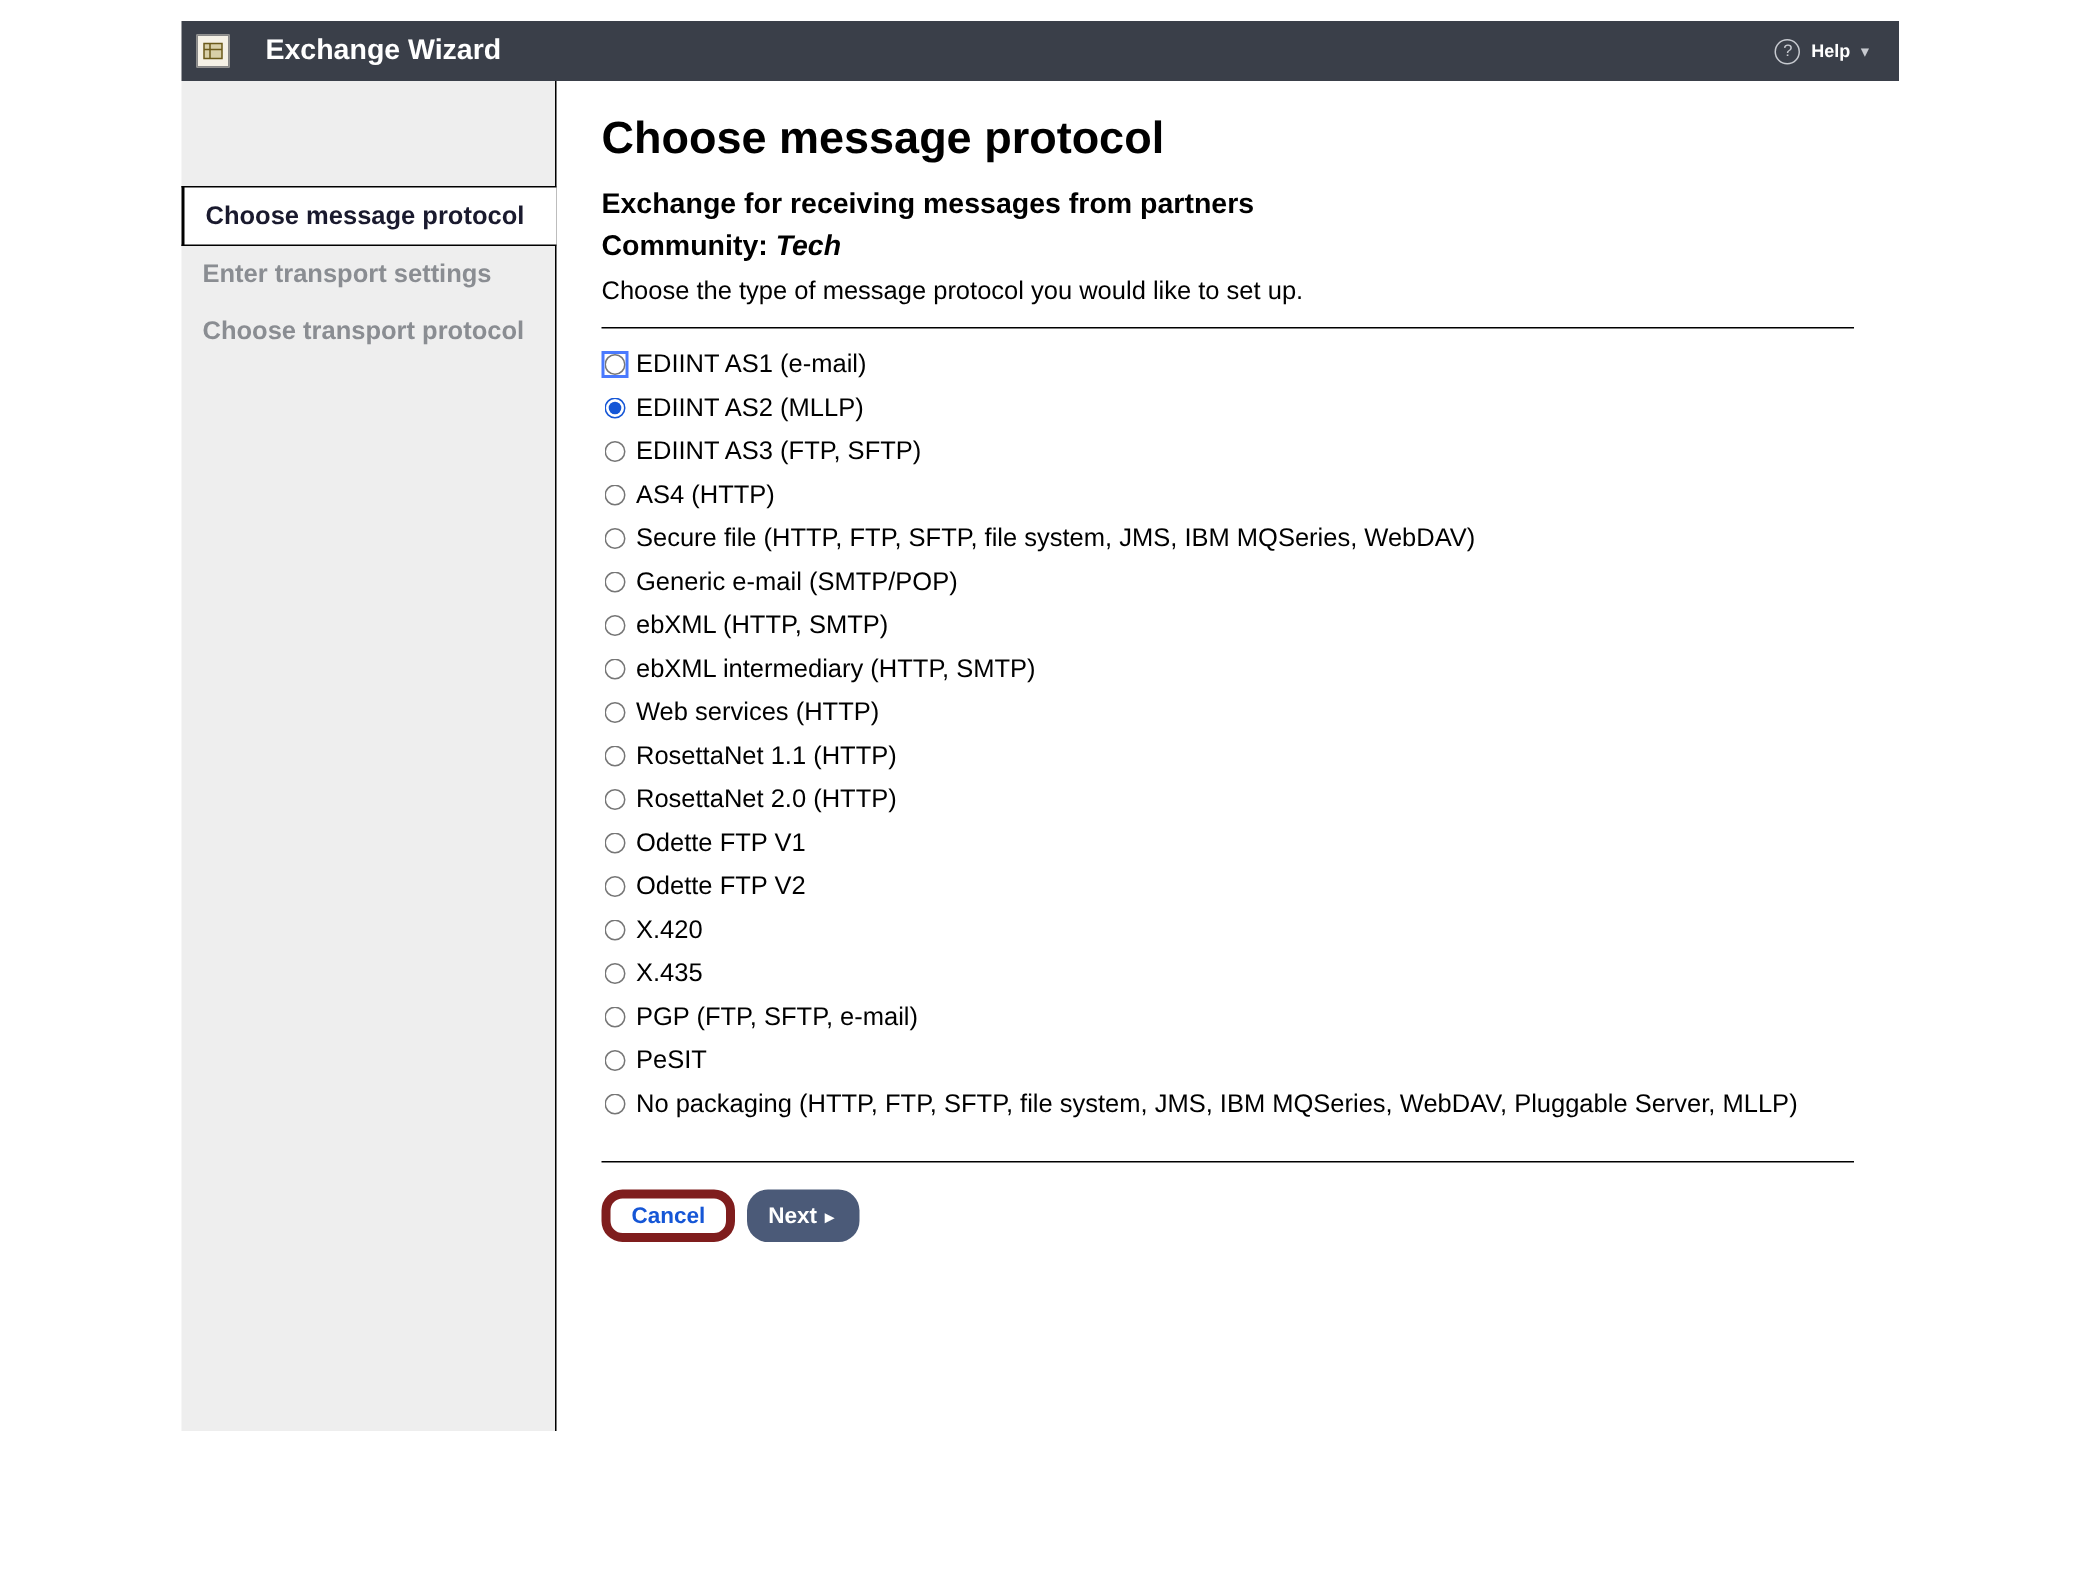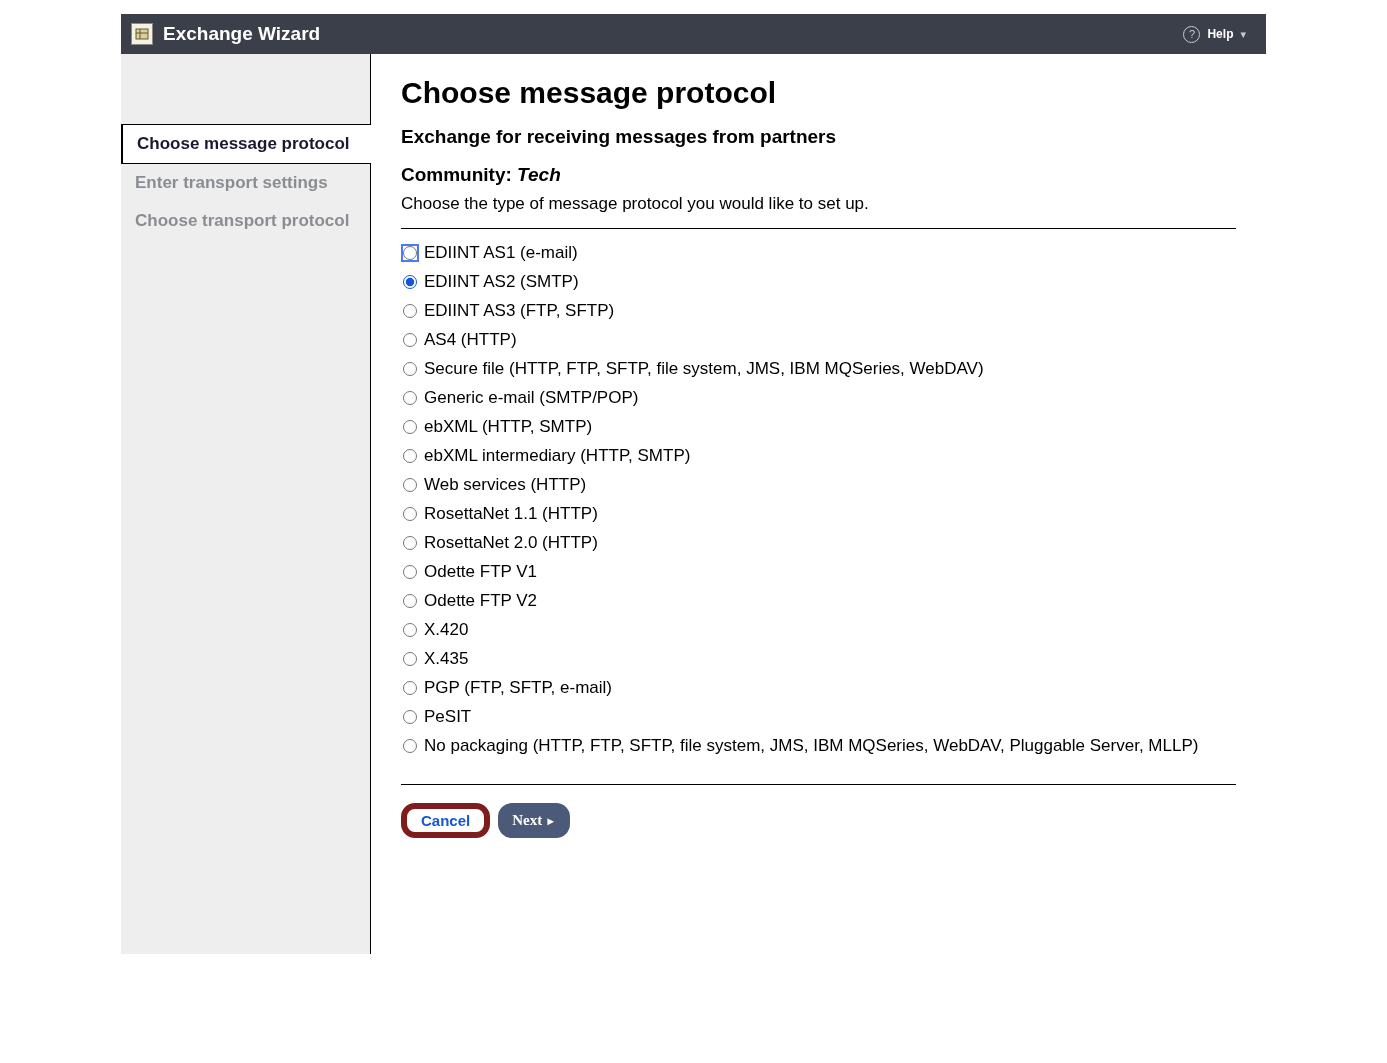--- a/index.html
+++ b/index.html
@@ -2,21 +2,21 @@
 <html><head>
 <meta charset="utf-8">
 <style>
 * { box-sizing: border-box; margin: 0; padding: 0; }
 body { font-family: -apple-system, BlinkMacSystemFont, "Segoe UI", Arial, sans-serif; background: #fff; color: #000; }
 .app { width: 1145px; margin: 14px auto 0 auto; }
 .header {
   background: #3a3f49; color: #fff; display: flex; align-items: center;
   justify-content: space-between; padding: 9px 20px 9px 10px;
 }
-.header-left { display: flex; align-items: center; gap: 10px; }
+.header-left { display: flex; align-items: center; gap: 24px; }
 .app-icon {
   width: 22px; height: 22px; background: #f5f1e6; border: 1px solid #888;
   display: flex; align-items: center; justify-content: center; font-size: 13px;
 }
 .app-title { font-weight: 700; font-size: 19px; }
 .help { display: flex; align-items: center; gap: 7px; cursor: pointer; }
 .help-icon {
   width: 17px; height: 17px; border: 1.5px solid #c7cad0; border-radius: 50%;
   display: flex; align-items: center; justify-content: center; font-size: 11px; color: #c7cad0;
 }
@@ -27,38 +27,38 @@
   width: 250px; background: #eeeeee; border-right: 1px solid #000;
   min-height: 900px; padding-top: 70px;
 }
 .step { padding: 9px 14px; font-size: 17px; font-weight: 700; color: #8a8d92; cursor: default; }
 .step.active {
   background: #fff; color: #1a1a2e; border-top: 1px solid #000; border-bottom: 1px solid #000;
   border-left: 2px solid #000; margin-right: -1px;
 }
 .content { flex: 1; padding: 22px 30px 30px 30px; }
 .page-title { font-size: 30px; font-weight: 800; margin-bottom: 16px; }
-.sub1 { font-size: 19px; font-weight: 700; margin-bottom: 16px; }
+.sub1 { font-size: 19px; font-weight: 700; margin-bottom: 6px; }
 .community-line { font-size: 19px; font-weight: 700; margin-bottom: 8px; }
 .community-name { font-style: italic; text-align: right; }
 .desc { font-size: 17px; margin-bottom: 14px; }
 hr.divider { border: none; border-top: 1px solid #000; margin: 0 0 14px 0; }
 hr.divider2 { border: none; border-top: 1px solid #000; margin: 28px 0 18px 0; }
 .options { display: flex; flex-direction: column; gap: 9px; margin-left: 2px; }
 .opt { display: flex; align-items: center; gap: 7px; font-size: 17px; }
 .opt input[type=radio] { width: 14px; height: 14px; accent-color: #1556d6; cursor: pointer; }
 .opt label { cursor: pointer; }
 .buttons { display: flex; gap: 8px; }
 .btn-cancel {
   border: 6px solid #7f1d1d; color: #1556d6; background: #fff;
   border-radius: 14px; padding: 3px 14px; font-weight: 700; font-size: 15px; cursor: pointer;
 }
 .btn-next {
   background: #4b5a78; color: #fff; border: none; border-radius: 14px;
-  padding: 5px 14px; font-weight: 700; font-size: 15px; cursor: pointer; font-family: Liberation Serif, serif;
+  padding: 5px 14px; font-weight: 700; font-size: 15px; cursor: pointer;
 }
 .btn-next .arrow { font-size: 11px; margin-left: 3px; }
 </style>
 </head>
 <body>
 
 <div class="app">
   <div class="header">
     <div class="header-left">
       <div class="app-icon">
@@ -95,21 +95,21 @@
       </div>
       <div class="desc">Choose the type of message protocol you would like to set up.</div>
       <hr class="divider">
       <div class="options" id="options-container">
           <div class="opt">
             <input type="radio" name="protocol" id="opt0" style="outline: rgb(74, 122, 254) solid 2px;">
             <label for="opt0">EDIINT AS1 (e-mail)</label>
           </div>
           <div class="opt">
             <input type="radio" name="protocol" id="opt1" checked="" style="">
-            <label for="opt1">EDIINT AS2 (SMTP)</label>
+            <label for="opt1">EDIINT AS2 (MLLP)</label>
           </div>
           <div class="opt">
             <input type="radio" name="protocol" id="opt2" style="">
             <label for="opt2">EDIINT AS3 (FTP, SFTP)</label>
           </div>
           <div class="opt">
             <input type="radio" name="protocol" id="opt3" style="">
             <label for="opt3">AS4 (HTTP)</label>
           </div>
           <div class="opt">

